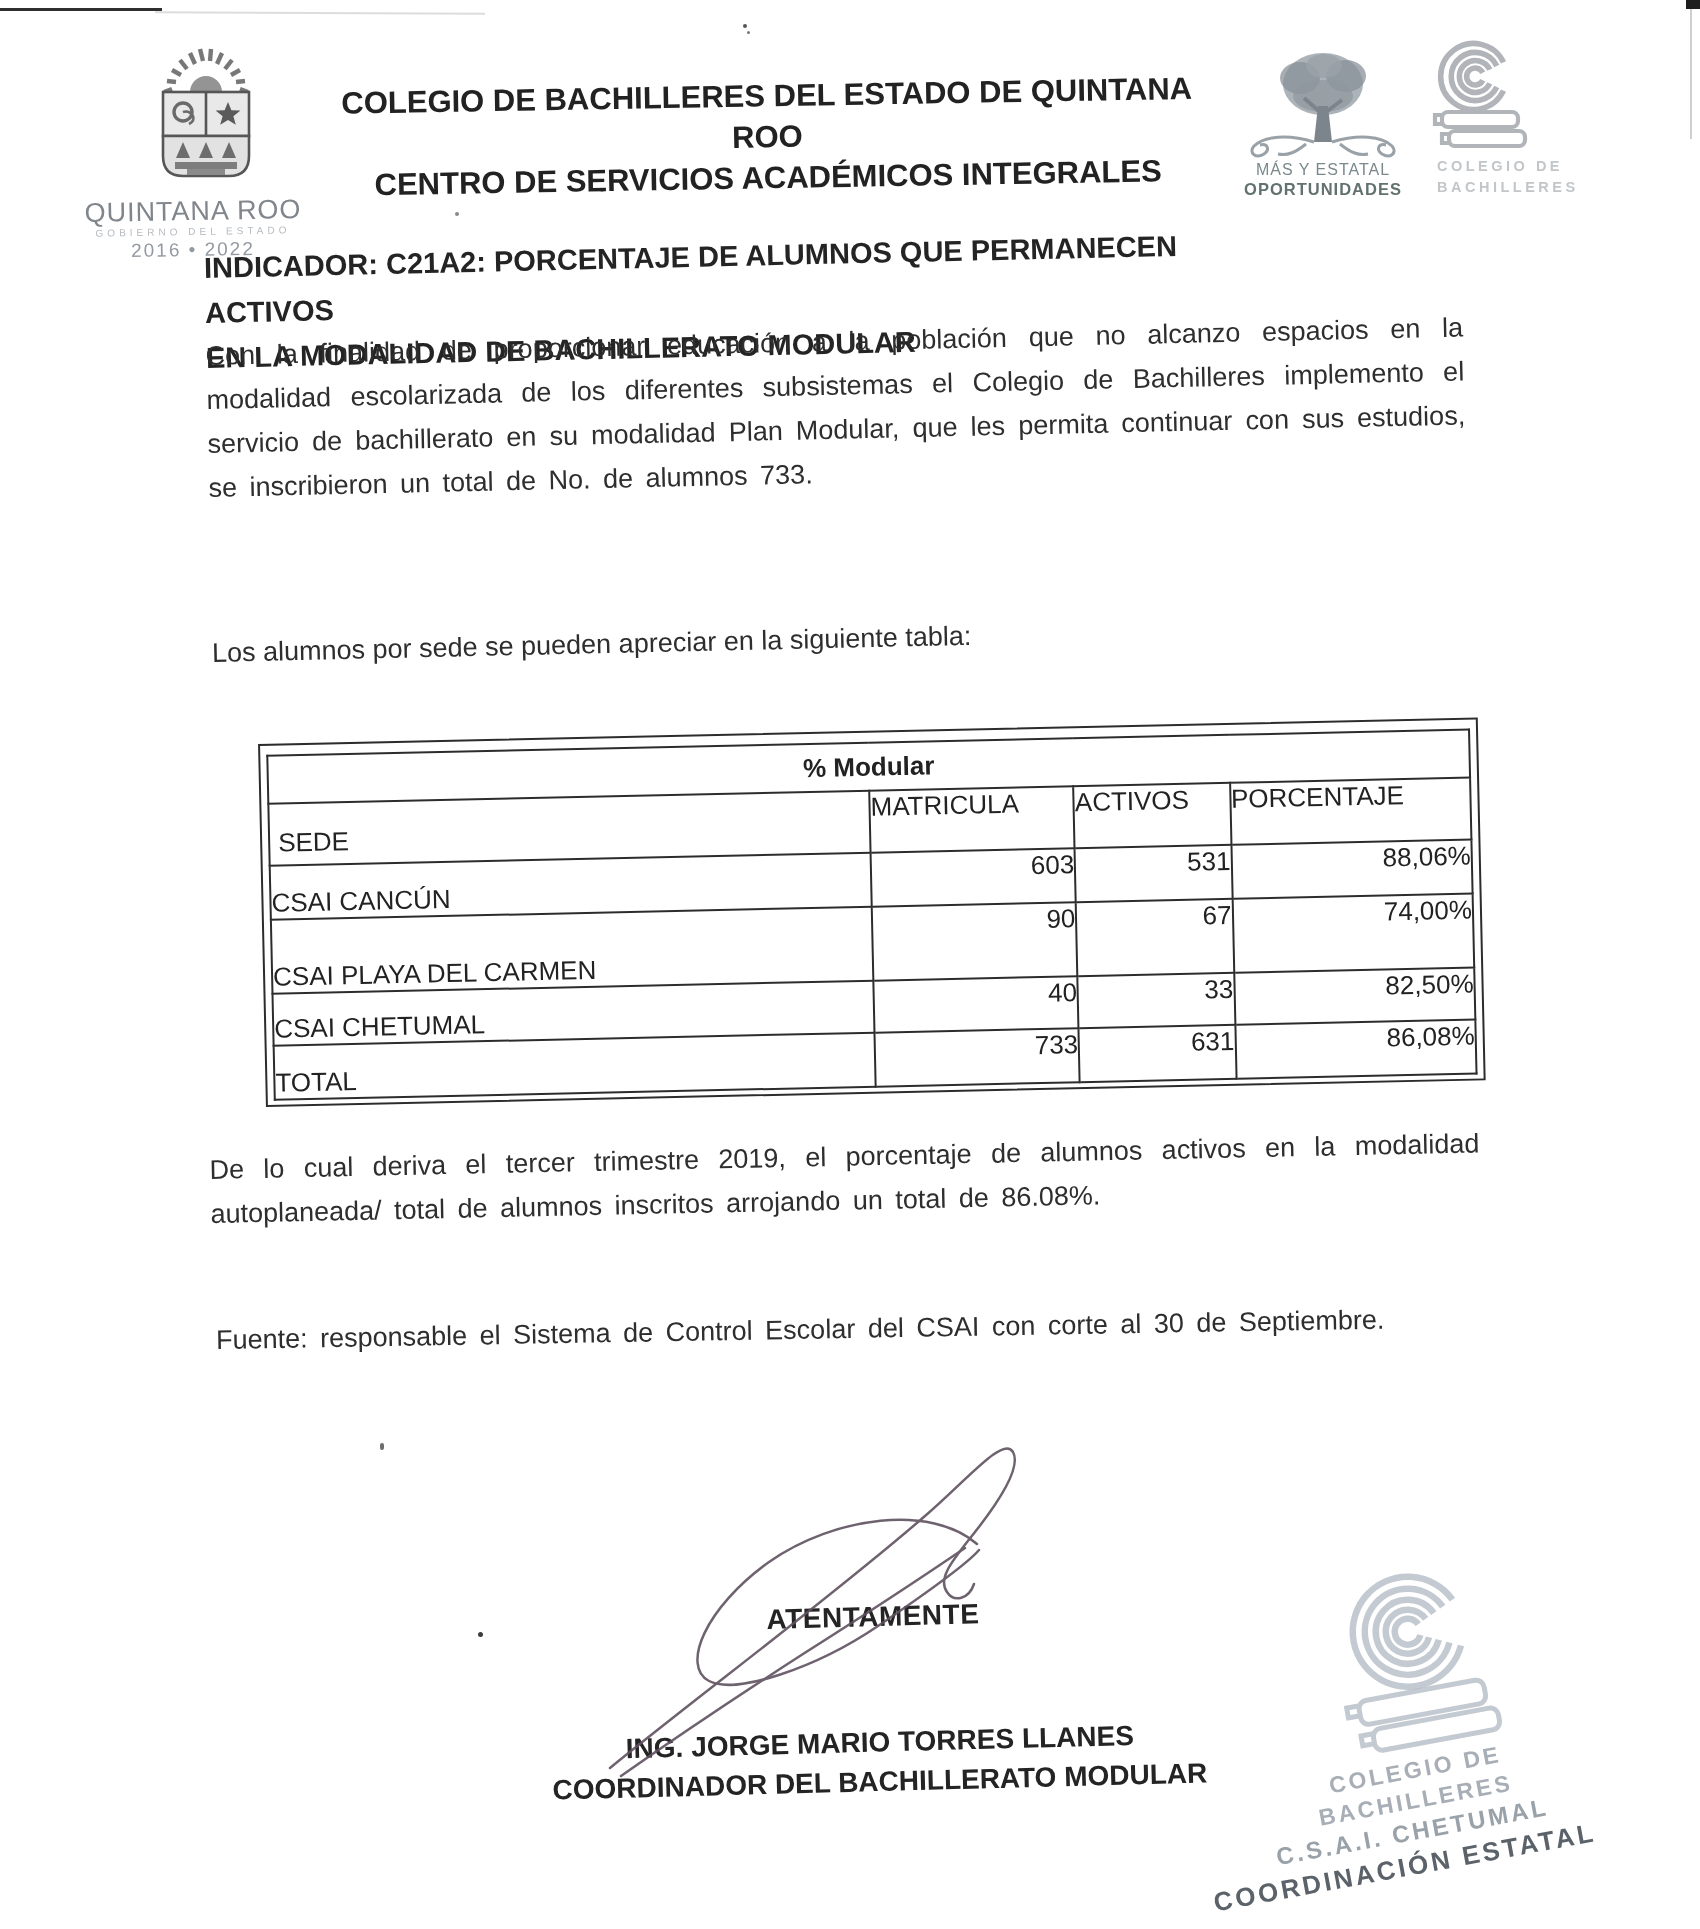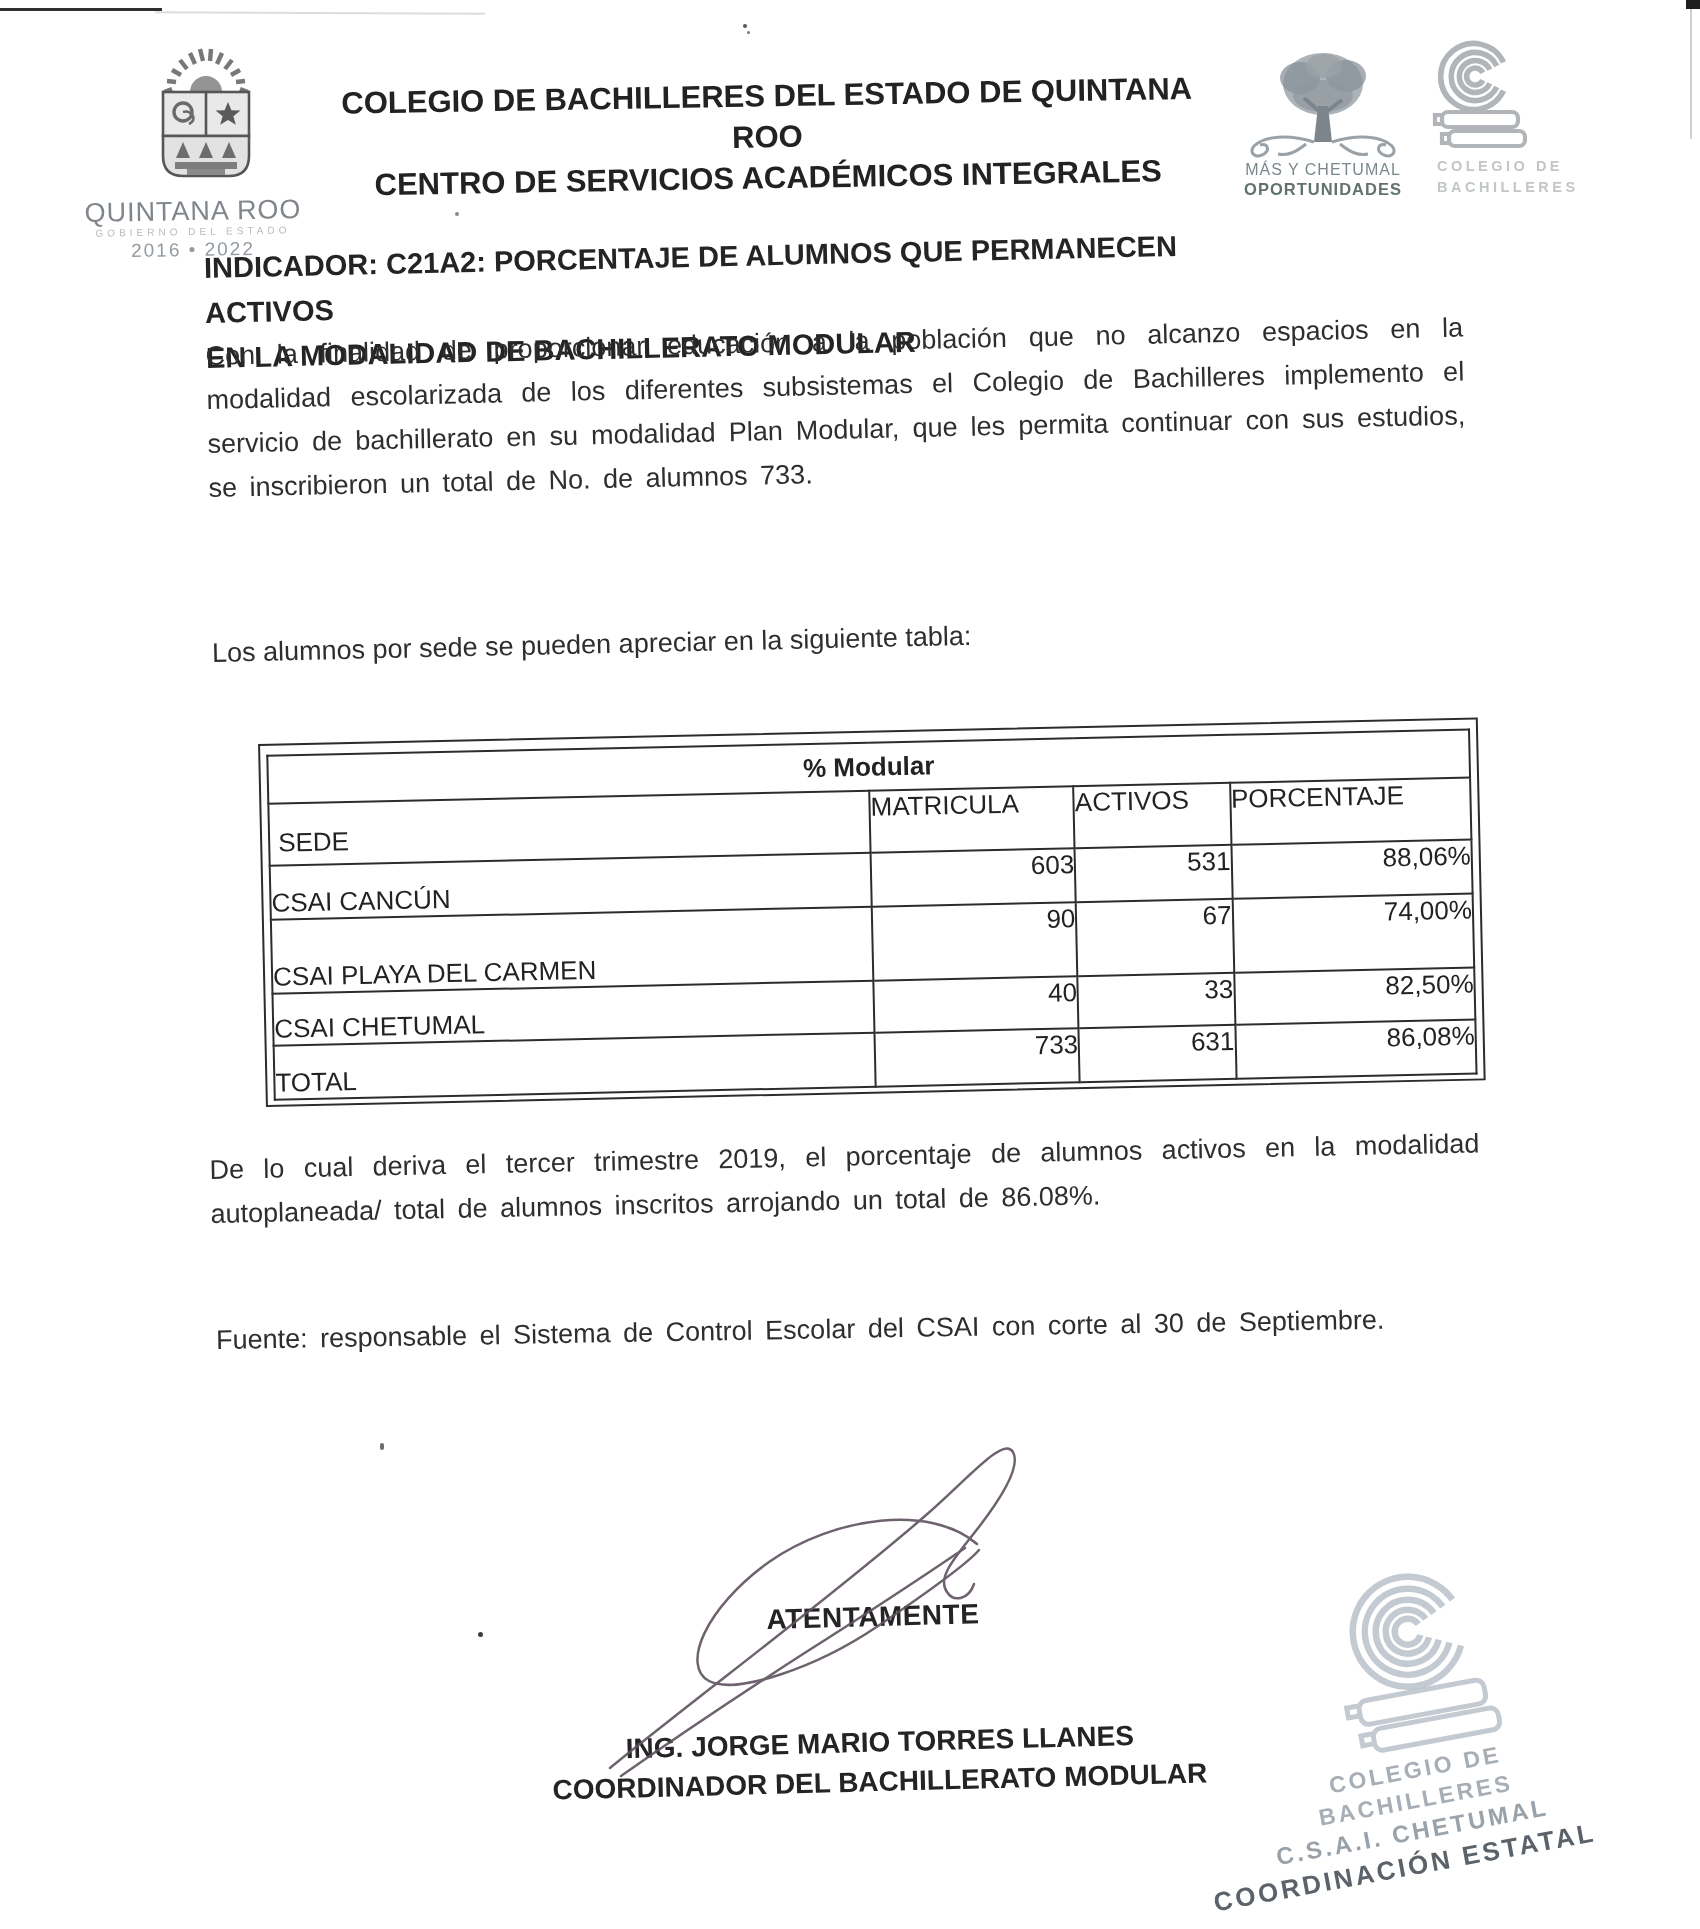--- a/index.html
+++ b/index.html
@@ -135,21 +135,21 @@
   <ellipse cx="83" cy="50" rx="30" ry="16" fill="#8f979e" opacity=".7"></ellipse>
   <path d="M 78 60 L 74 96 L 92 96 L 88 60 Z" fill="#7d858c"></path>
   <path d="M 80 66 L 64 52 M 86 66 L 102 54" stroke="#7d858c" stroke-width="4" fill="none"></path>
   <g fill="none" stroke="#9aa2a8" stroke-width="3">
     <path d="M 74 96 C 48 88 24 90 14 100 C 8 107 16 113 24 108 C 30 104 28 97 20 99"></path>
     <path d="M 92 96 C 118 88 142 90 152 100 C 158 107 150 113 142 108 C 136 104 138 97 146 99"></path>
     <path d="M 66 98 C 56 106 48 110 38 108"></path>
     <path d="M 100 98 C 110 106 118 110 128 108"></path>
   </g>
 </svg>
-<div class="abs slogan1">MÁS Y CHETUMAL</div>
+<div class="abs slogan1">MÁS Y ESTATAL</div>
 <div class="abs slogan2">OPORTUNIDADES</div>
 
 <svg class="abs" style="left:1432px;top:36px;" width="126" height="120" viewBox="0 0 126 120">
   <g fill="none" stroke="#b1b5b9" stroke-width="5.6">
     <path d="M 71.5 26.4 A 33 33 0 1 0 71.5 54.6"></path>
     <path d="M 64.8 30.0 A 24 24 0 1 0 64.8 51.0"></path>
     <path d="M 57.8 33.6 A 16 16 0 1 0 57.8 47.4"></path>
     <path d="M 50.8 36.8 A 8.5 8.5 0 1 0 50.8 44.2"></path>
   </g>
   <g fill="none" stroke="#b1b5b9" stroke-width="4.2">

